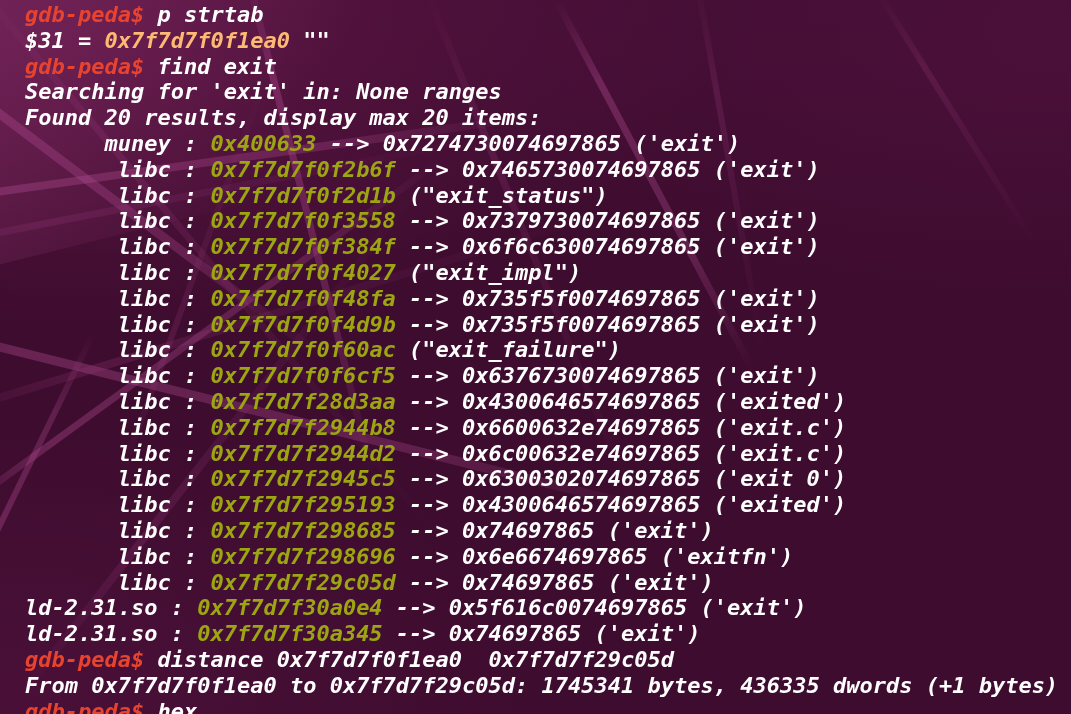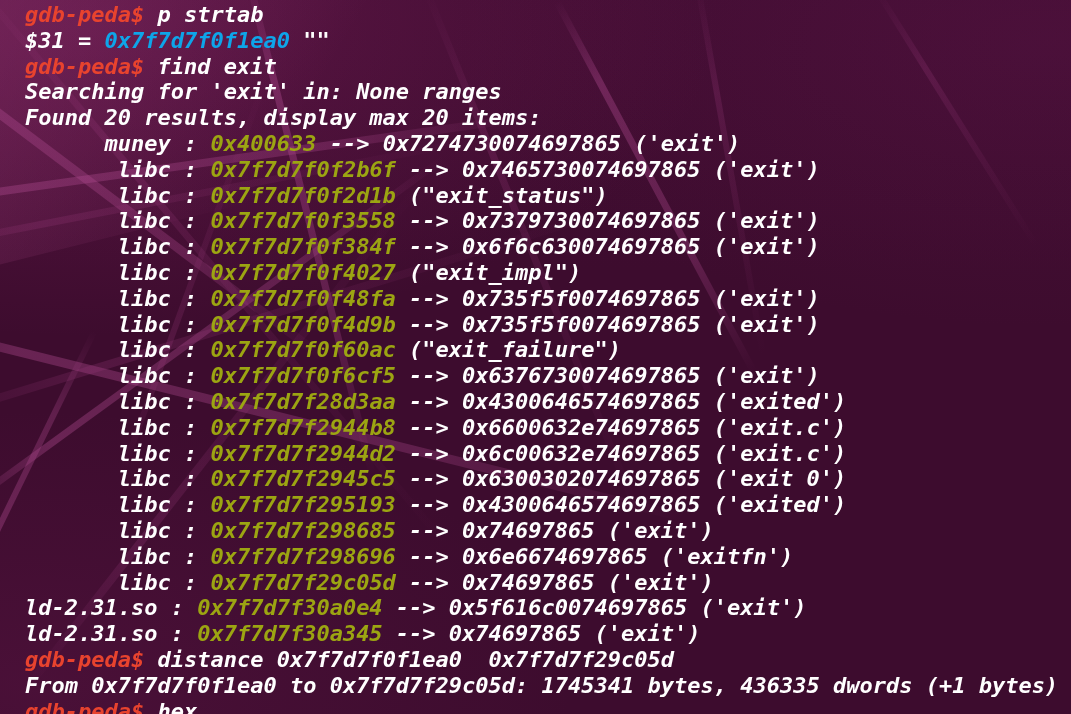--- a/index.html
+++ b/index.html
@@ -58,21 +58,21 @@
     position: relative;
     padding: 2px 0 0 2px;
     white-space: pre;
   }
   .line {
     height: 25.8px;
     white-space: pre;
   }
   .prompt  { color: #e8432e; }
   .addr    { color: #9ca512; text-align: right; }
-  .ptr     { color: #0ea5e9; }
+  .ptr     { color: #fdba74; }
   .txt     { color: #ffffff; }
   .clipped { height: 18px; overflow: hidden; }
 </style>
 </head>
 <body>
 
 <div id="terminal">
 
   <div id="bg-wallpaper">
     <div class="wash"></div>

